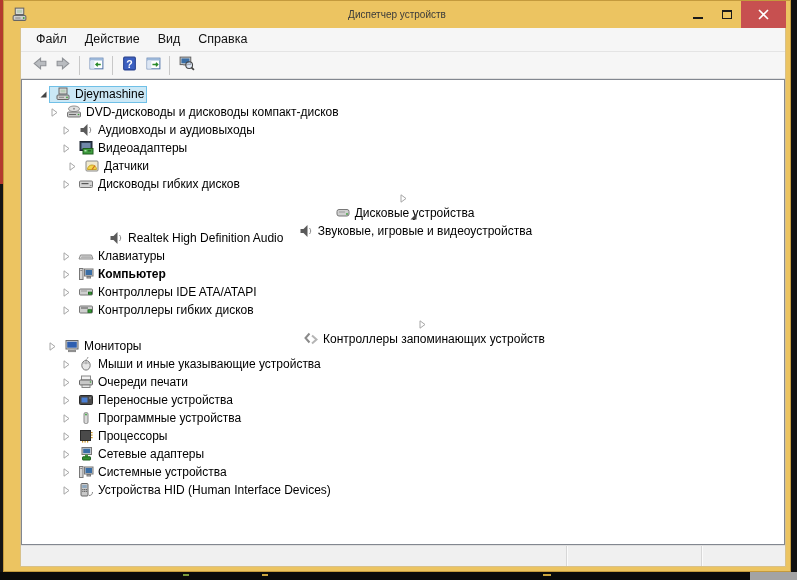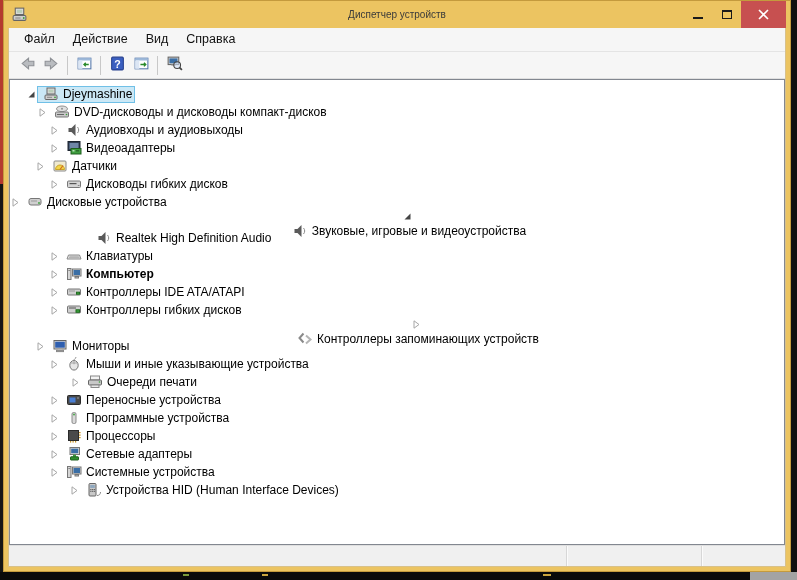--- a/index.html
+++ b/index.html
@@ -21,21 +21,21 @@
   .titlebar { height:27px; display:flex; align-items:center; position:relative; flex:0 0 auto; }
   .app-icon { width:17px; height:17px; margin-left:7px; }
   .title-text { position:absolute; left:0; right:0; text-align:center; font-size:10px; color:#3a3a3a; }
   .controls { position:absolute; right:4px; top:0; height:27px; display:flex; align-items:stretch; }
   .ctrl { width:29px; display:flex; align-items:center; justify-content:center; cursor:default; }
   .ctrl.min span { display:block; width:10px; height:2px; background:#1a1a1a; margin-top:6px; }
   .ctrl.max span { display:block; width:10px; height:9px; border:1px solid #1a1a1a; border-top:2px solid #1a1a1a; }
   .ctrl.close { width:45px; background:#c75050; }
   .ctrl.close svg { width:11px; height:11px; }
 
-  .client { flex:1 1 auto; margin:0 4px 4px 4px; background:#5eead4; display:flex; flex-direction:column; border:1px solid #d8c18a; border-top:none;text-align:center; }
+  .client { flex:1 1 auto; margin:0 4px 4px 16px; background:#5eead4; display:flex; flex-direction:column; border:1px solid #d8c18a; border-top:none;text-align:center; }
 
   .menubar { height:24px; display:flex; align-items:center; padding-left:6px; background:#f6f6f6; border-bottom:1px solid #e4e4e4; flex:0 0 auto; }
   .menu-item { padding:0 9px; font-size:12.5px; color:#111; line-height:23px; cursor:default; }
 
   .toolbar { height:27px; display:flex; align-items:center; padding-left:6px; background:#f6f6f6; border-bottom:1px solid #e0e0e0; flex:0 0 auto; }
   .tb-btn { width:24px; height:23px; display:flex; align-items:center; justify-content:center; }
   .tb-btn svg { width:17px; height:17px; }
   .tb-sep { width:1px; height:19px; background:#c8c8c8; margin:0 4px; }
 
   .tree-wrap { flex:1 1 auto; margin:0; background:#fff; border:1px solid #828790; overflow:hidden; position:relative; }
@@ -203,21 +203,21 @@
                 <span class="node-icon"><svg viewBox="0 0 16 16">
                     <rect x="2" y="1.5" width="12" height="9" fill="#2e3d52" stroke="#1c2530"></rect>
                     <rect x="3.5" y="3" width="9" height="6" fill="#6f87a8"></rect>
                     <rect x="5" y="8.5" width="10" height="5.5" fill="#3f9e3f" stroke="#1f5e1f"></rect>
                     <rect x="6.5" y="10" width="2" height="1.5" fill="#b8e0b8"></rect>
                     <rect x="10" y="10" width="3" height="1.5" fill="#2a6b2a"></rect>
                   </svg></span>
                 <span class="node-label">Видеоадаптеры</span>
               </span>
             </div>
-            <div class="tree-row" style="padding-left: 25px;">
+            <div class="tree-row" style="padding-left: 45px;">
               <span class="expander">
                 <svg viewBox="0 0 9 9">
                   <path d="M2 0.8 L7 4.5 L2 8.2 Z" fill="#fff" stroke="#a6a6a6"></path>
                 </svg>
               </span>
               <span class="row-content">
                 <span class="node-icon"><svg viewBox="0 0 16 16">
                     <rect x="2" y="3" width="12" height="10" rx="1" fill="#f0ead0" stroke="#8a8a8a"></rect>
                     <path d="M3.5 11.5 A4.5 4.5 0 0 1 12.5 11.5 Z" fill="#f3d64a" stroke="#c9a42a"></path>
                     <path d="M8 11.5 L11 7.5" stroke="#d06a1f" stroke-width="1.2"></path>
@@ -233,21 +233,21 @@
               </span>
               <span class="row-content">
                 <span class="node-icon"><svg viewBox="0 0 16 16">
                     <rect x="1.5" y="5" width="13" height="6.5" rx="1" fill="#d4d4d4" stroke="#777"></rect>
                     <rect x="3.5" y="7" width="7" height="1.2" fill="#555"></rect>
                     <rect x="11.8" y="9" width="1.7" height="1" fill="#888"></rect>
                   </svg></span>
                 <span class="node-label">Дисководы гибких дисков</span>
               </span>
             </div>
-            <div class="tree-row" style="">
+            <div class="tree-row" style=" flex-direction: column;">
               <span class="expander">
                 <svg viewBox="0 0 9 9">
                   <path d="M2 0.8 L7 4.5 L2 8.2 Z" fill="#fff" stroke="#a6a6a6"></path>
                 </svg>
               </span>
               <span class="row-content">
                 <span class="node-icon"><svg viewBox="0 0 16 16">
                     <rect x="2" y="4.5" width="12" height="6.5" rx="2" fill="#d0d0d0" stroke="#777"></rect>
                     <rect x="4" y="6.5" width="6" height="1" fill="#9a9a9a"></rect>
                     <circle cx="12" cy="9" r=".9" fill="#3aa13a"></circle>
@@ -378,21 +378,21 @@
               </span>
               <span class="row-content">
                 <span class="node-icon"><svg viewBox="0 0 16 16">
                     <ellipse cx="8" cy="9.3" rx="4.2" ry="4.8" fill="#e6e6e6" stroke="#777"></ellipse>
                     <path d="M8 4.5 V8.3 M5 7 H11" stroke="#999" stroke-width=".8"></path>
                     <path d="M8 4.5 C8 2.5 10 2.5 10 1.2" fill="none" stroke="#888"></path>
                   </svg></span>
                 <span class="node-label">Мыши и иные указывающие устройства</span>
               </span>
             </div>
-            <div class="tree-row" style="padding-left: 60px;">
+            <div class="tree-row" style="padding-left: 39px;">
               <span class="expander">
                 <svg viewBox="0 0 9 9">
                   <path d="M2 0.8 L7 4.5 L2 8.2 Z" fill="#fff" stroke="#a6a6a6"></path>
                 </svg>
               </span>
               <span class="row-content">
                 <span class="node-icon"><svg viewBox="0 0 16 16">
                     <rect x="3.5" y="2" width="9" height="4" fill="#f2f2f2" stroke="#888"></rect>
                     <rect x="1.5" y="6" width="13" height="5" rx="1" fill="#c8c8c8" stroke="#666"></rect>
                     <rect x="4" y="11" width="8" height="2.5" fill="#e8e8e8" stroke="#888"></rect>
@@ -475,21 +475,21 @@
                 <span class="node-icon"><svg viewBox="0 0 16 16">
                     <rect x="1.5" y="2.5" width="3.5" height="11" fill="#d6d6d6" stroke="#777"></rect>
                     <rect x="2.3" y="4" width="2" height="1" fill="#888"></rect>
                     <rect x="6.5" y="3" width="8.5" height="7" fill="#d6d6d6" stroke="#777"></rect>
                     <rect x="7.5" y="4" width="6.5" height="5" fill="#3a6ea5"></rect>
                     <rect x="9" y="10.5" width="3.5" height="1.5" fill="#bbb" stroke="#777"></rect>
                   </svg></span>
                 <span class="node-label">Системные устройства</span>
               </span>
             </div>
-            <div class="tree-row" style="padding-left: 59px;">
+            <div class="tree-row" style="padding-left: 39px;">
               <span class="expander">
                 <svg viewBox="0 0 9 9">
                   <path d="M2 0.8 L7 4.5 L2 8.2 Z" fill="#fff" stroke="#a6a6a6"></path>
                 </svg>
               </span>
               <span class="row-content">
                 <span class="node-icon"><svg viewBox="0 0 16 16">
                     <rect x="3" y="1.5" width="7" height="12.5" rx="1" fill="#c9c9c9" stroke="#666"></rect>
                     <rect x="4.2" y="3" width="4.6" height="3" fill="#8fa8bf"></rect>
                     <g fill="#666">

